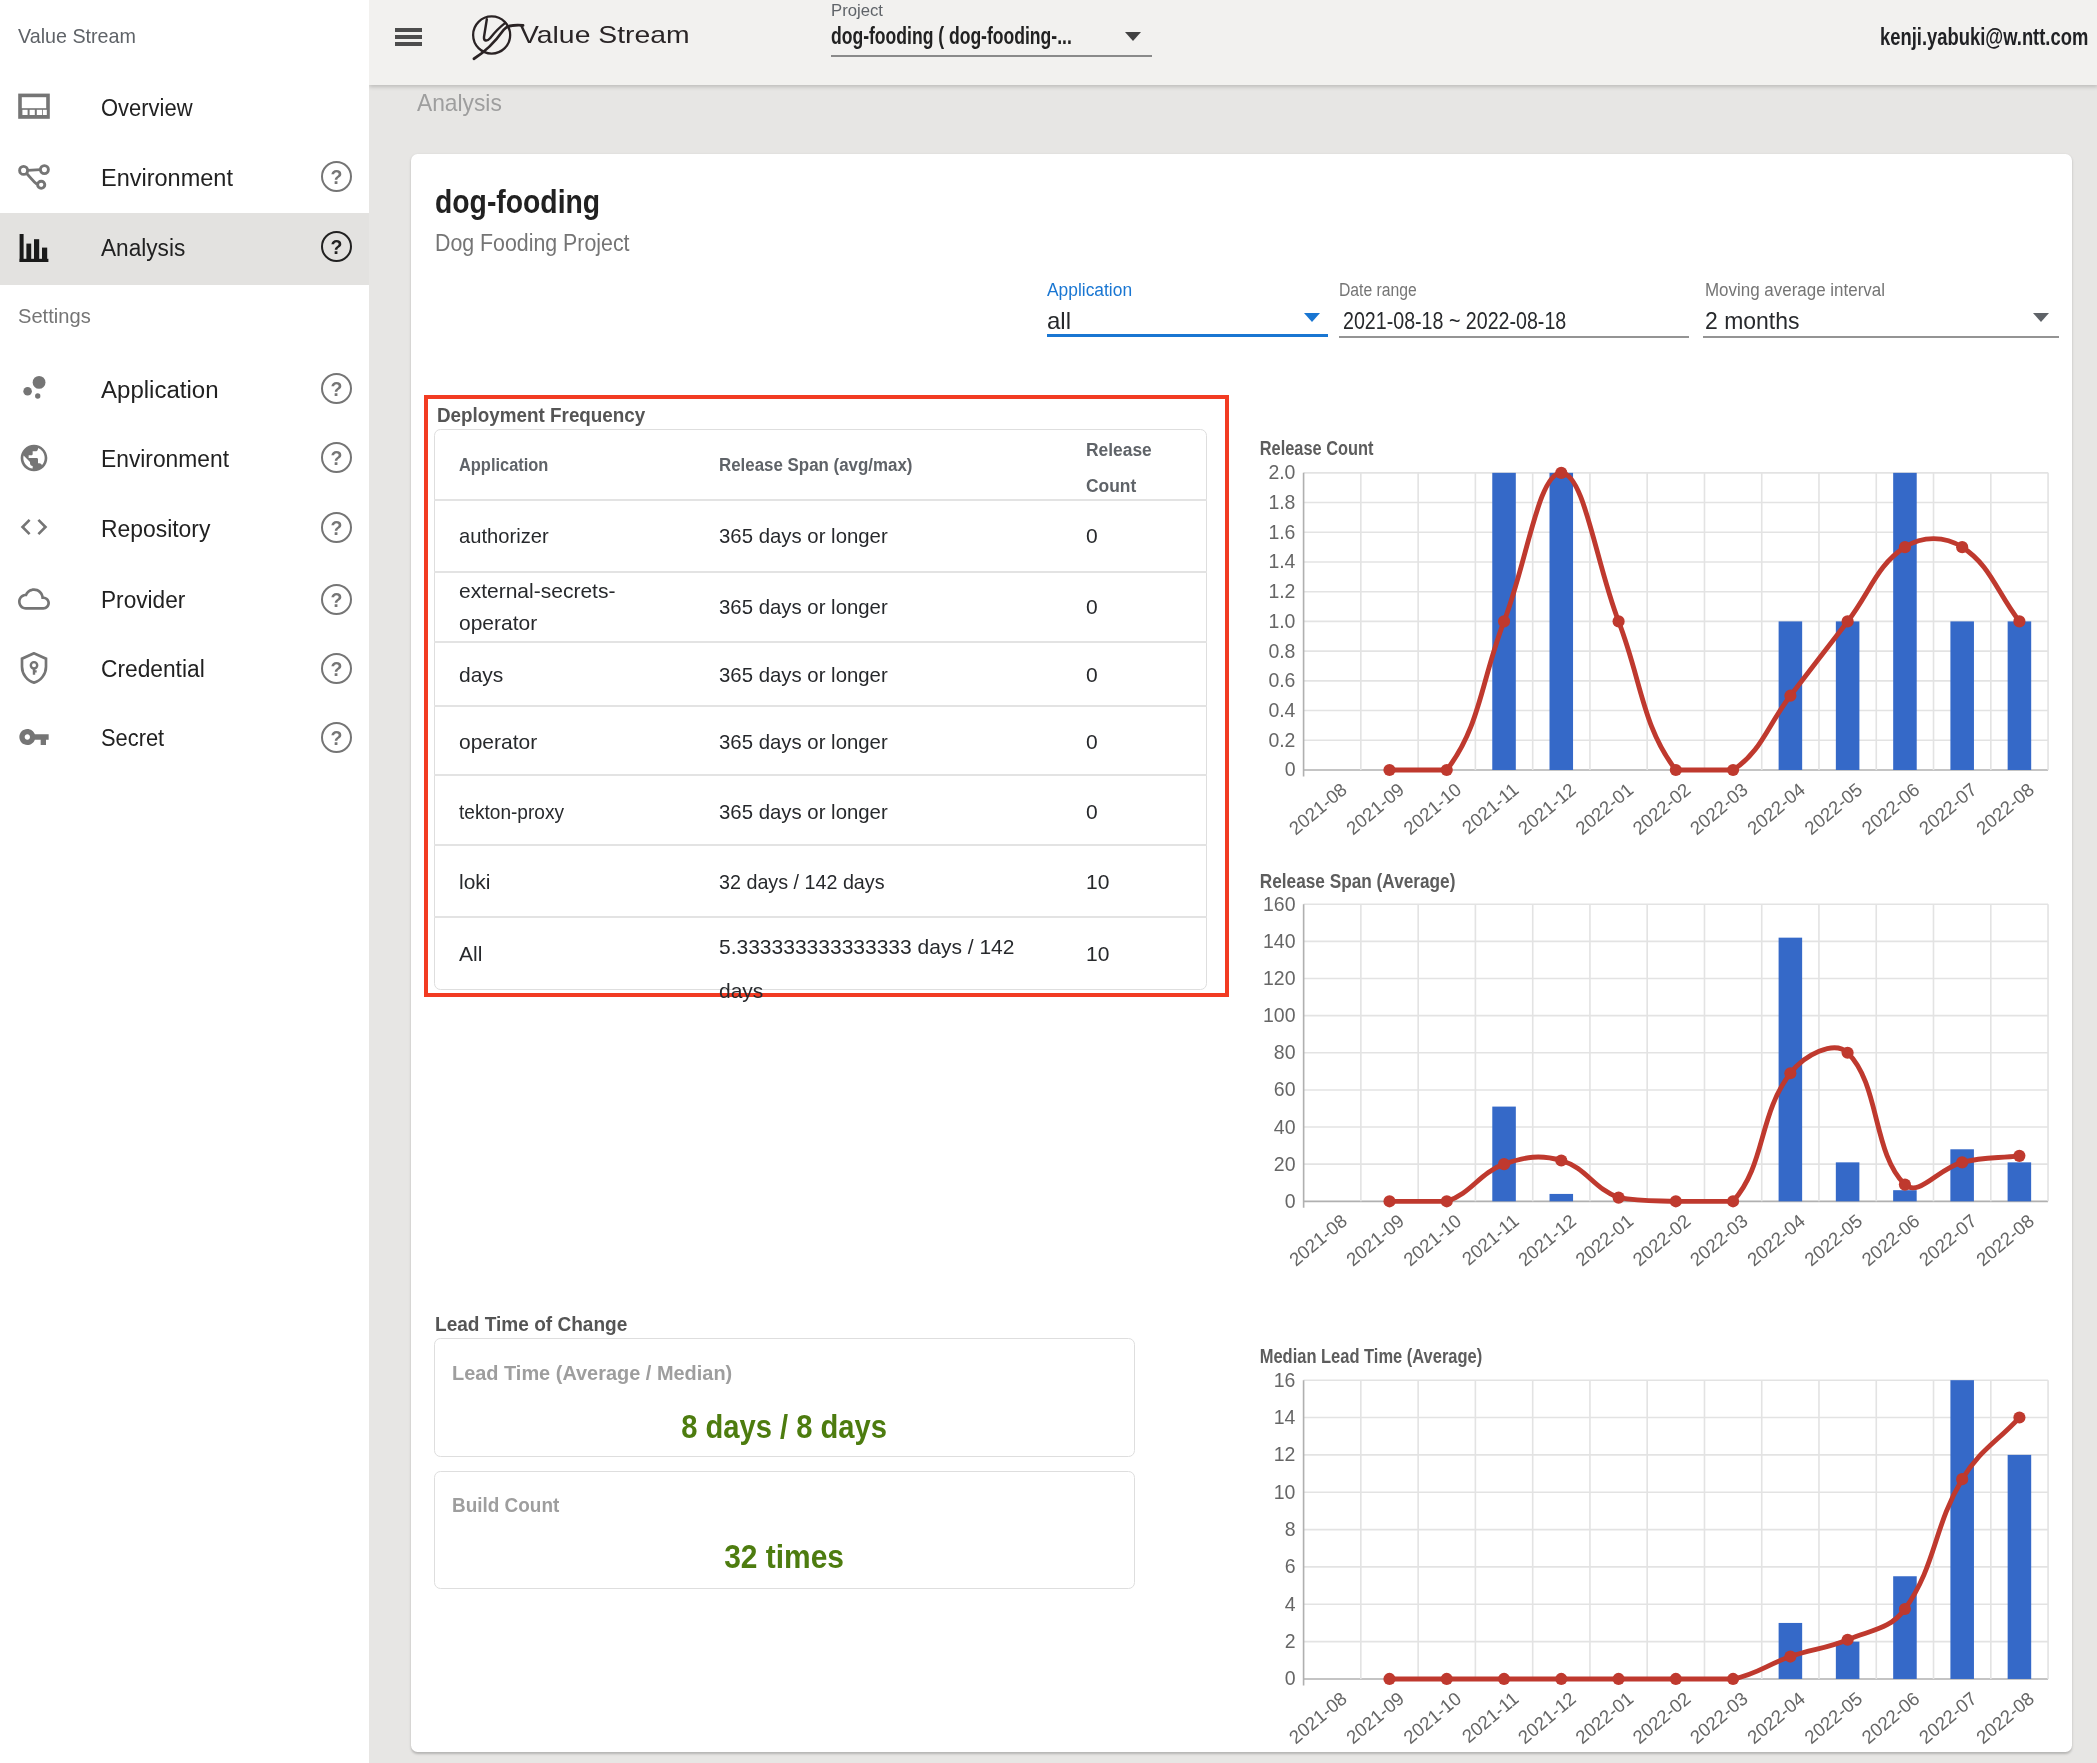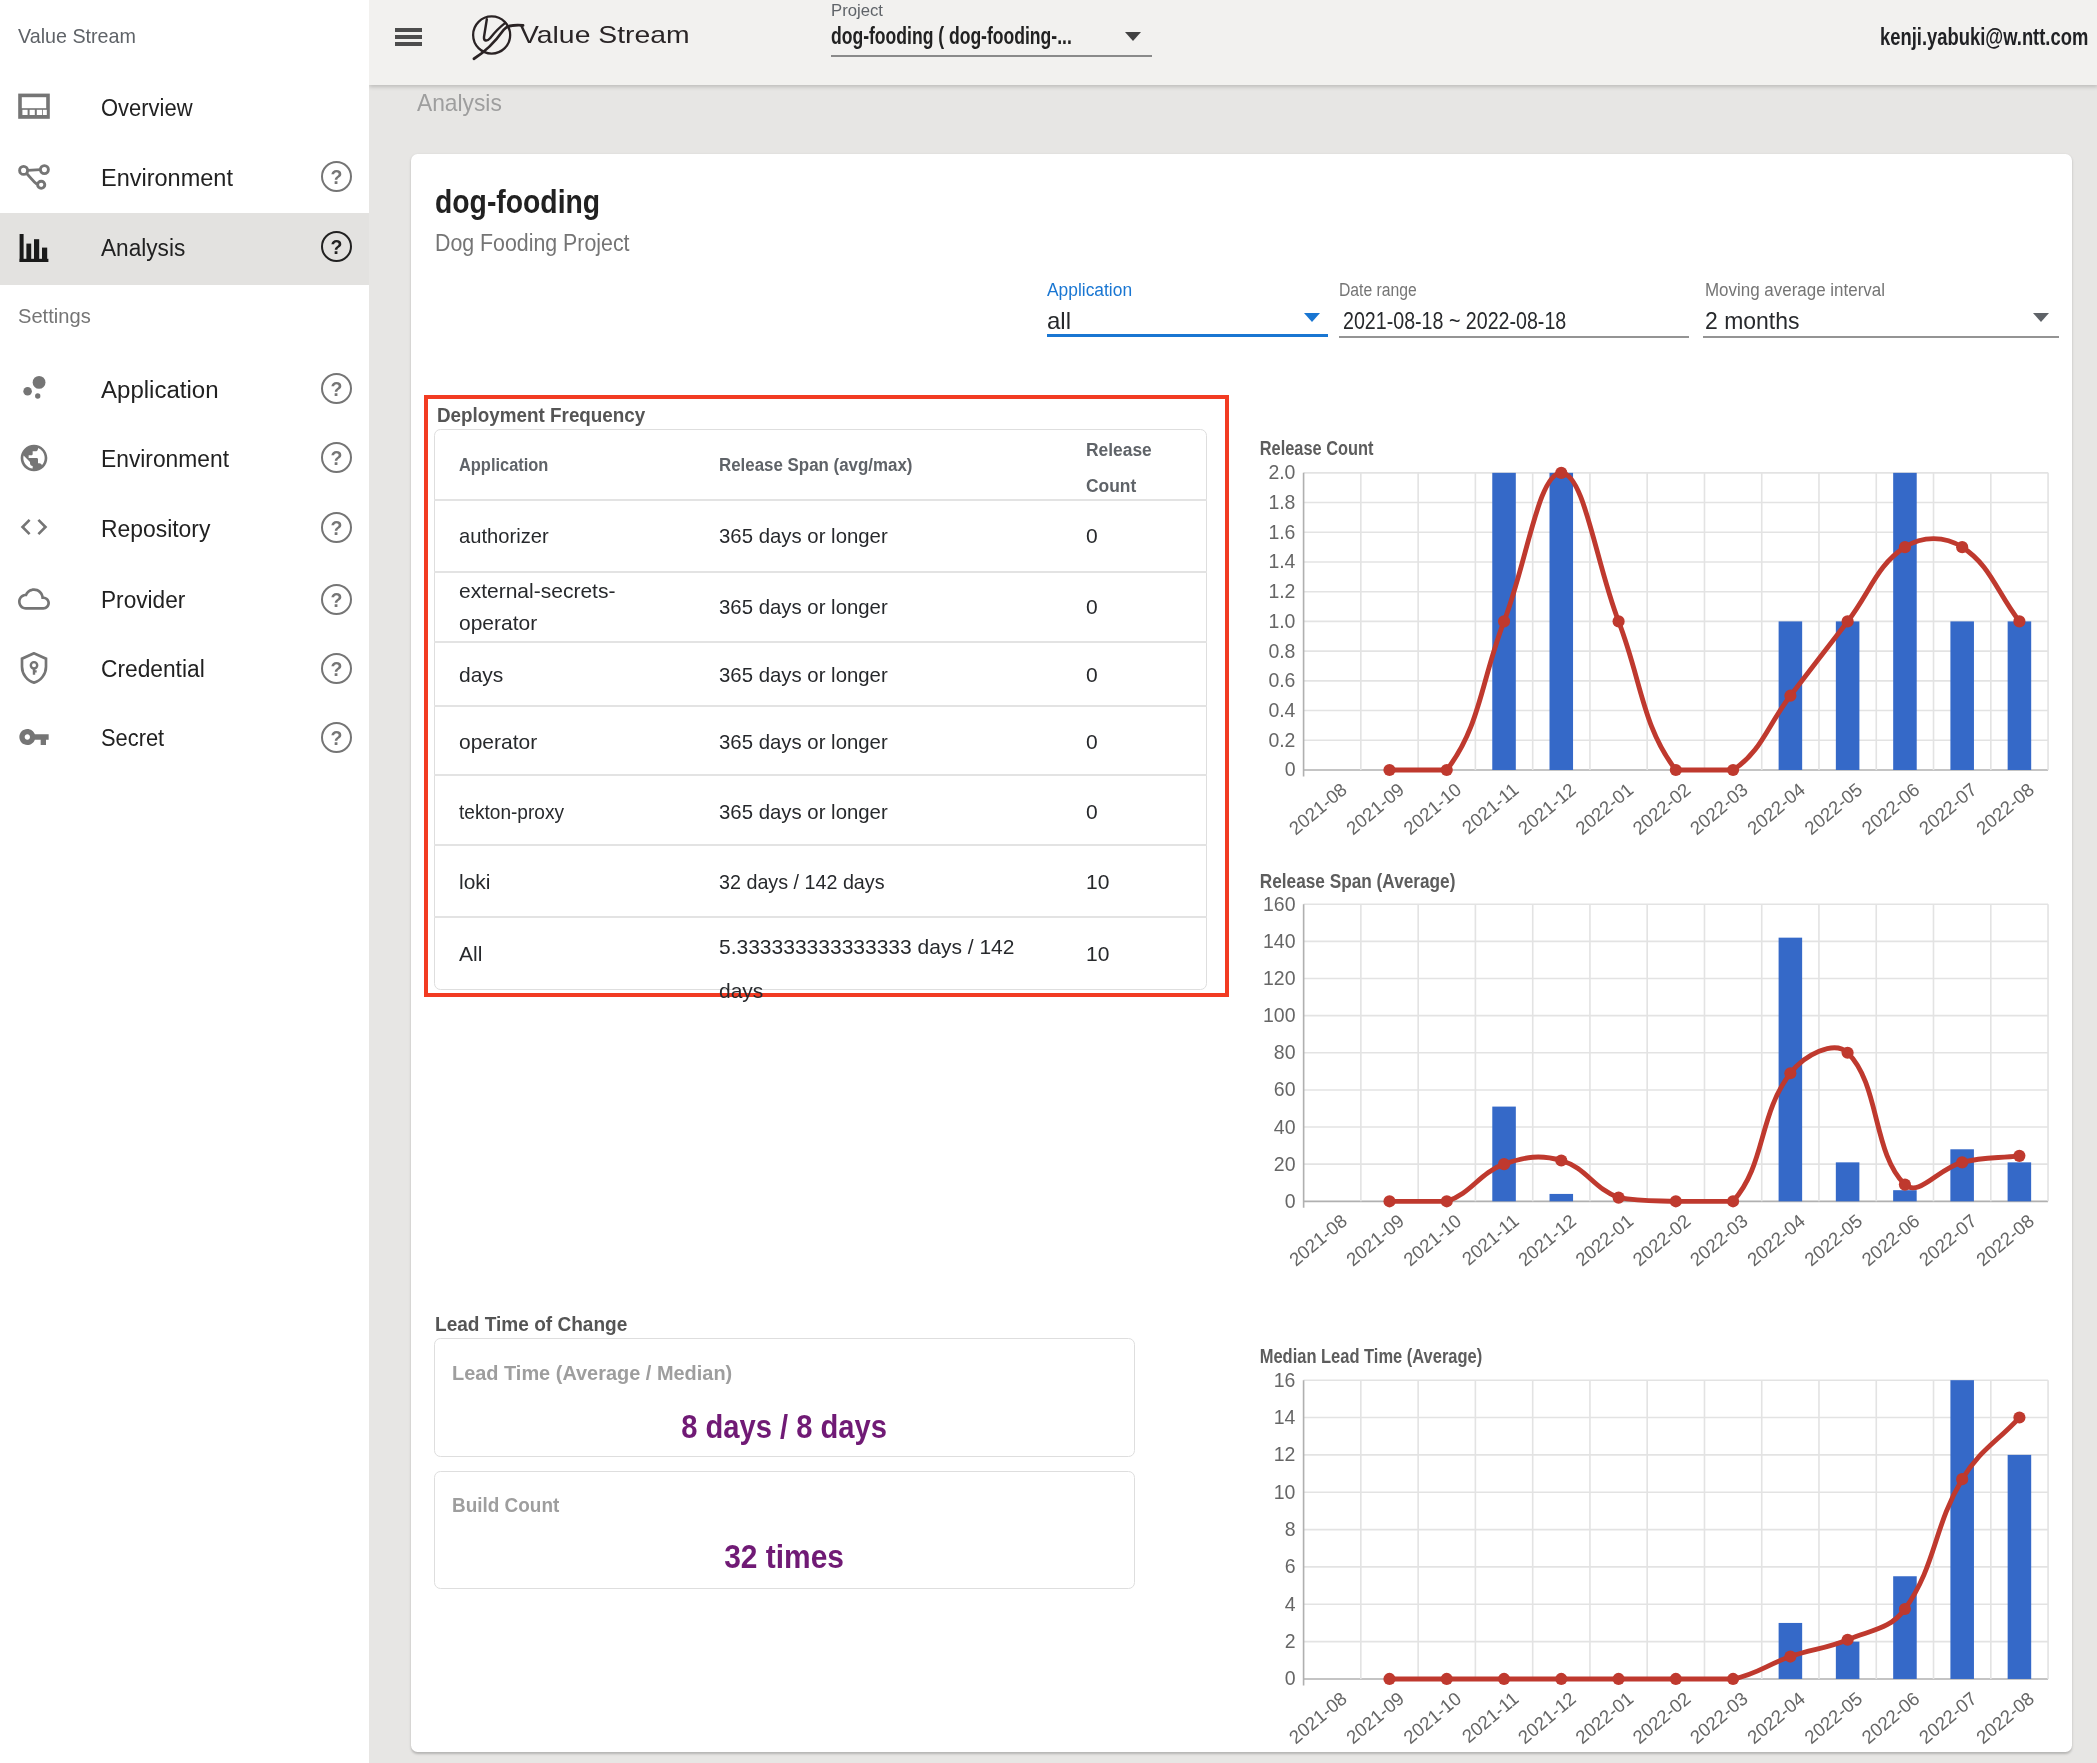--- a/index.html
+++ b/index.html
@@ -14,21 +14,21 @@
 .filtlabel { font-size:18px; color:#757575; }
 .filtval { font-size:24px; color:#27292c; }
 .gline { background:#949494; height:1.6px; }
 .tri { width:0; height:0; border-left:8px solid transparent; border-right:8px solid transparent; border-top:9.7px solid #5f6368; }
 .sectitle { font-size:21px; font-weight:bold; color:#555555; }
 .tcell { position:absolute; font-size:21px; color:#27292c; display:inline-block; white-space:nowrap; }
 .thead { position:absolute; font-size:18.7px; font-weight:bold; color:#5f6368; display:inline-block; }
 .rowline { position:absolute; left:434px; width:773px; height:1.6px; background:#e3e3e3; }
 .statbox { position:absolute; left:434px; width:701px; border:1.6px solid #dedede; border-radius:6.5px; background:#fff; }
 .statlabel { position:absolute; left:452px; font-size:19.5px; font-weight:bold; color:#9e9e9e; display:inline-block; white-space:nowrap; }
-.statval { position:absolute; left:434px; width:701px; text-align:center; font-size:34px; font-weight:bold; color:#701a75; }
+.statval { position:absolute; left:434px; width:701px; text-align:center; font-size:34px; font-weight:bold; color:#4d7c0f; }
 </style>
 </head>
 <body>
 
 <div class="abs topbar"></div>
 <div class="abs" style="left:395px;top:28px;width:27px;height:4.4px;background:#4d4d4d;z-index:6"></div>
 <div class="abs" style="left:395px;top:35px;width:27px;height:4.4px;background:#4d4d4d;z-index:6"></div>
 <div class="abs" style="left:395px;top:42px;width:27px;height:4.4px;background:#4d4d4d;z-index:6"></div>
 <svg class="abs" style="left:468px;top:8px;z-index:6" width="61" height="58" viewBox="0 0 75 72">
   <circle cx="29" cy="33.5" r="23" stroke="#2a2324" stroke-width="2.8" fill="none"></circle>

